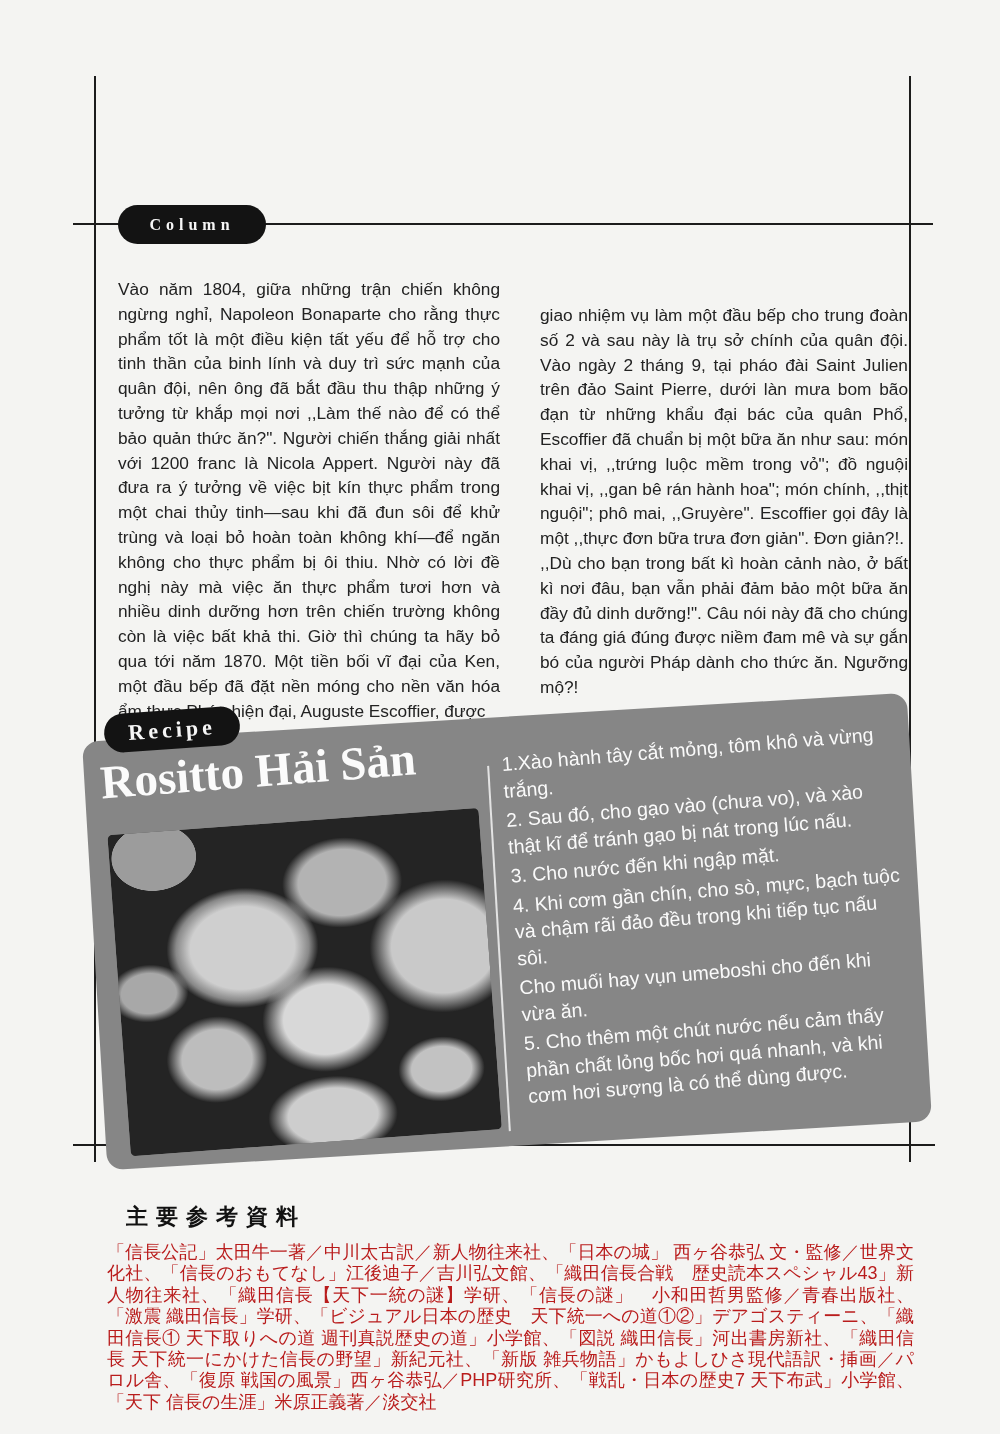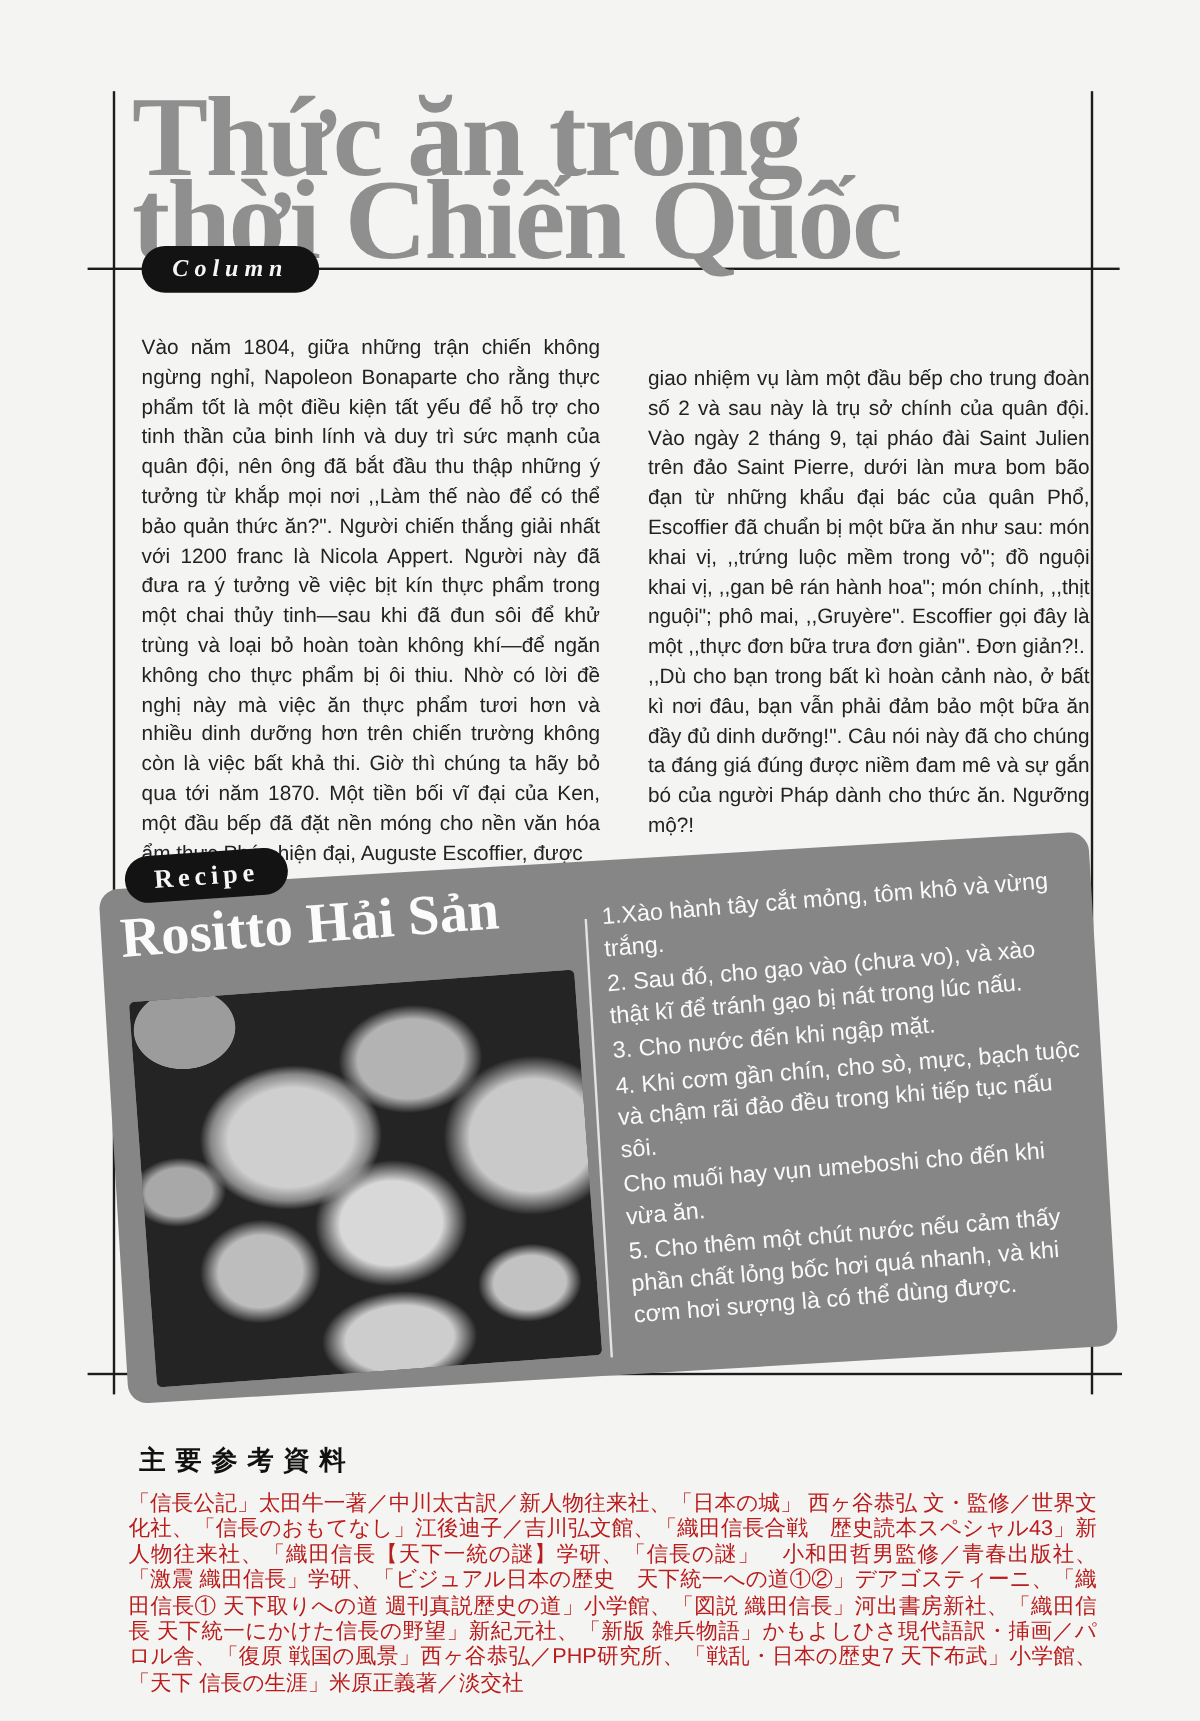--- a/index.html
+++ b/index.html
@@ -28,21 +28,21 @@
   }
   .badge {
     position:absolute; background:#131313; color:#f6f6f6;
     font-family:"Liberation Serif","DejaVu Serif",serif;
     font-weight:bold; border-radius:20px;
     display:flex; align-items:center; justify-content:center;
     white-space:nowrap;
   }
   .column-badge {
     left:118px; top:205px; width:148px; height:39px;
-    font-size:20px; letter-spacing:5px; z-index:5;font-style:italic;
+    font-size:16px; letter-spacing:5px; z-index:5;
   }
   .credit {
     position:absolute; left:766px; top:155px; width:175px;
     font-weight:bold; font-size:16px; line-height:21px; color:#111;
   }
   .bullseye {
     display:inline-block; width:13px; height:13px; border-radius:50%;
     border:2.5px solid #111; vertical-align:-1px; margin-left:4px;
     position:relative;
   }
@@ -99,45 +99,41 @@
   }
   .recipe-steps {
     position:absolute; left:421px; top:30px; width:390px;
     color:#fafafa; font-size:19.5px; line-height:26.5px;
     transform:rotate(-1.2deg);
   }
   .recipe-steps p { margin:0 0 3px 0; }
 
   
   .ref-heading {
-    position:absolute; left:116px; top:1202px;
+    position:absolute; left:126px; top:1202px;
     font-family:"Liberation Serif","DejaVu Serif",serif;
     font-weight:bold; font-size:22px; letter-spacing:8px; color:#111;
   }
   .ref-body {
     position:absolute; left:107px; top:1242px; width:807px;
     font-family:Liberation Sans, sans-serif;
     font-size:18px; line-height:21.4px; color:#b91c1c;
     text-align:justify;
   }
 </style>
 </head>
 <body>
 
 <div class="page">
 
   <div class="guide vline-left"></div>
   <div class="guide vline-right"></div>
   <div class="guide hline-top"></div>
   <div class="guide hline-bottom"></div>
 
-  <div class="title">
-    <div>Thức ăn trong</div>
-    <div>thời Chiến Quốc</div>
-  </div>
 
   <div class="badge column-badge">
     <span>Column</span>
   </div>
 
 
   <div class="article">
     <div class="col col-left">Vào năm 1804, giữa những trận chiến không ngừng nghỉ, Napoleon Bonaparte cho rằng thực phẩm tốt là một điều kiện tất yếu để hỗ trợ cho tinh thần của binh lính và duy trì sức mạnh của quân đội, nên ông đã bắt đầu thu thập những ý tưởng từ khắp mọi nơi ,,Làm thế nào để có thể bảo quản thức ăn?". Người chiến thắng giải nhất với 1200 franc là Nicola Appert. Người này đã đưa ra ý tưởng về việc bịt kín thực phẩm trong một chai thủy tinh—sau khi đã đun sôi để khử trùng và loại bỏ hoàn toàn không khí—để ngăn không cho thực phẩm bị ôi thiu. Nhờ có lời đề nghị này mà việc ăn thực phẩm tươi hơn và nhiều dinh dưỡng hơn trên chiến trường không còn là việc bất khả thi. Giờ thì chúng ta hãy bỏ qua tới năm 1870. Một tiền bối vĩ đại của Ken, một đầu bếp  đã đặt nền móng cho nền văn hóa ẩm thực Pháp hiện đại, Auguste Escoffier,  được</div>
     <div class="col col-right">
       <p>giao nhiệm vụ làm một đầu bếp cho trung đoàn số 2 và sau này là trụ sở chính của quân đội. Vào ngày 2 tháng 9, tại pháo đài Saint Julien trên đảo Saint Pierre, dưới làn mưa bom bão đạn từ những khẩu đại bác của quân Phổ, Escoffier đã chuẩn bị một bữa ăn như sau: món khai vị, ,,trứng luộc mềm trong vỏ"; đồ nguội khai vị, ,,gan bê rán hành hoa"; món chính, ,,thịt nguội"; phô mai, ,,Gruyère". Escoffier gọi đây là một ,,thực đơn bữa trưa đơn giản". Đơn giản?!.</p>

